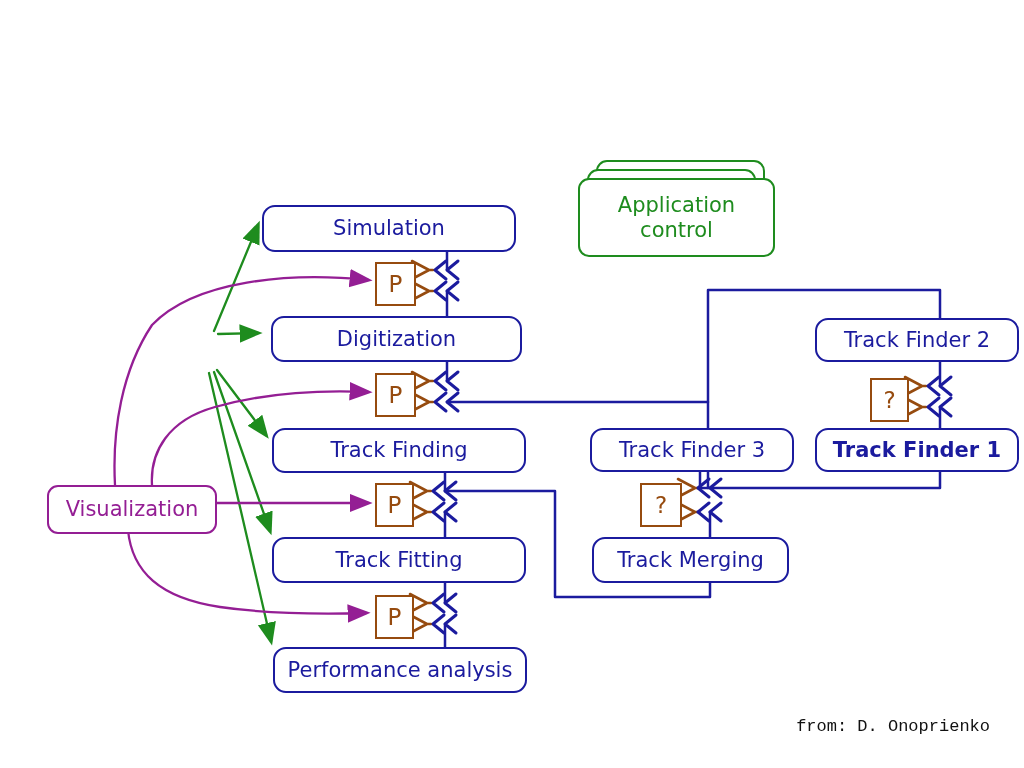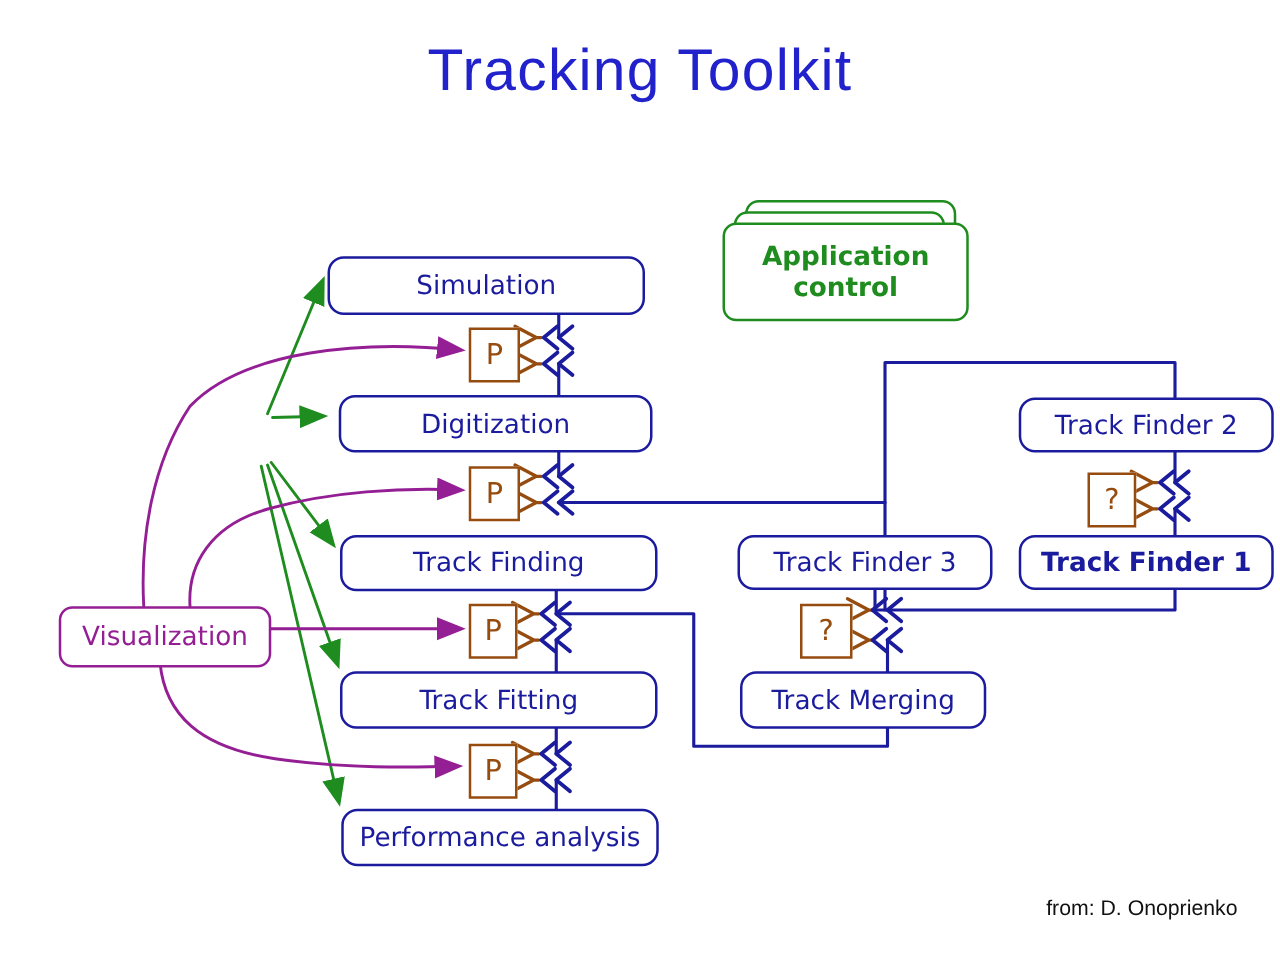--- a/index.html
+++ b/index.html
@@ -18,21 +18,21 @@
   .nbox{position:absolute;z-index:2;background:#fff;border:2px solid var(--navy);
         border-radius:13px;display:flex;align-items:center;justify-content:center;
         color:var(--navy);font-size:21px;text-align:center;line-height:1.15;}
   .nbox.green{border-color:var(--green);color:var(--green);border-radius:11px;}
   .nbox.purple{border-color:var(--purple);color:var(--purple);border-radius:11px;}
   .stack{border-radius:15px;}
   .pbox{position:absolute;z-index:2;background:#fff;border:2px solid var(--brown);
         display:flex;align-items:center;justify-content:center;
         color:var(--brown);font-size:23px;}
   #footer{position:absolute;right:34px;top:717px;z-index:2;color:var(--ink);
-          font-family:Liberation Sans, sans-serif;font-size:17px;}
+          font-family:Liberation Mono, monospace;font-size:17px;}
 </style>
 </head>
 <body>
 
 <div id="stage">
 
   <svg id="wires" viewBox="0 0 1024 768" xmlns="http://www.w3.org/2000/svg">
       <defs>
         <marker id="mg" orient="auto" markerWidth="12" markerHeight="10" refX="8" refY="4">
           <path d="M0,0 L10,4 L0,8 z" fill="#1e8c1e"></path>
@@ -95,25 +95,24 @@
       <path d="M 218 334 L 258 333" fill="none" stroke="#1e8c1e" stroke-width="2.3" stroke-linejoin="round" stroke-linecap="round" marker-end="url(#mg)"></path>
       <path d="M 217 370 L 266 435" fill="none" stroke="#1e8c1e" stroke-width="2.3" stroke-linejoin="round" stroke-linecap="round" marker-end="url(#mg)"></path>
       <path d="M 214 372 L 270 531" fill="none" stroke="#1e8c1e" stroke-width="2.3" stroke-linejoin="round" stroke-linecap="round" marker-end="url(#mg)"></path>
       <path d="M 209 373 L 271 641" fill="none" stroke="#1e8c1e" stroke-width="2.3" stroke-linejoin="round" stroke-linecap="round" marker-end="url(#mg)"></path>
       <path d="M 115 485 C 112 430 122 370 152 325 C 195 280 290 272 368 280" fill="none" stroke="#941e94" stroke-width="2.3" stroke-linejoin="round" stroke-linecap="round" marker-end="url(#mp)"></path>
       <path d="M 152 485 C 150 452 168 420 215 407 C 265 393 322 390 368 392" fill="none" stroke="#941e94" stroke-width="2.3" stroke-linejoin="round" stroke-linecap="round" marker-end="url(#mp)"></path>
       <path d="M 214 503 L 368 503" fill="none" stroke="#941e94" stroke-width="2.3" stroke-linejoin="round" stroke-linecap="round" marker-end="url(#mp)"></path>
       <path d="M 128 530 C 132 572 160 598 220 607 C 275 615 330 614 366 613" fill="none" stroke="#941e94" stroke-width="2.3" stroke-linejoin="round" stroke-linecap="round" marker-end="url(#mp)"></path>
     </svg>
 
-  <div id="title">Tracking Toolkit</div>
 
   <div class="nbox green stack layer" style="left:596px;top:160px;width:165px;height:75px;"></div>
   <div class="nbox green stack layer" style="left:587px;top:169px;width:165px;height:75px;"></div>
-  <div class="nbox green stack" style="left:578px;top:178px;width:165px;height:75px;padding:0 14px;font-weight:bold;">Application control</div>
+  <div class="nbox green stack" style="left:578px;top:178px;width:165px;height:75px;padding:0 14px;">Application control</div>
 
   <div class="nbox" style="left:262px;top:205px;width:250px;height:43px;">Simulation</div>
   <div class="nbox" style="left:271px;top:316px;width:247px;height:42px;">Digitization</div>
   <div class="nbox" style="left:272px;top:428px;width:250px;height:41px;">Track Finding</div>
   <div class="nbox" style="left:272px;top:537px;width:250px;height:42px;">Track Fitting</div>
   <div class="nbox" style="left:273px;top:647px;width:250px;height:42px;">Performance analysis</div>
 
   <div class="nbox" style="left:815px;top:318px;width:200px;height:40px;">Track Finder 2</div>
   <div class="nbox" style="left:590px;top:428px;width:200px;height:40px;">Track Finder 3</div>
   <div class="nbox" style="left:815px;top:428px;width:200px;height:40px;font-weight:bold;">Track Finder 1</div>

